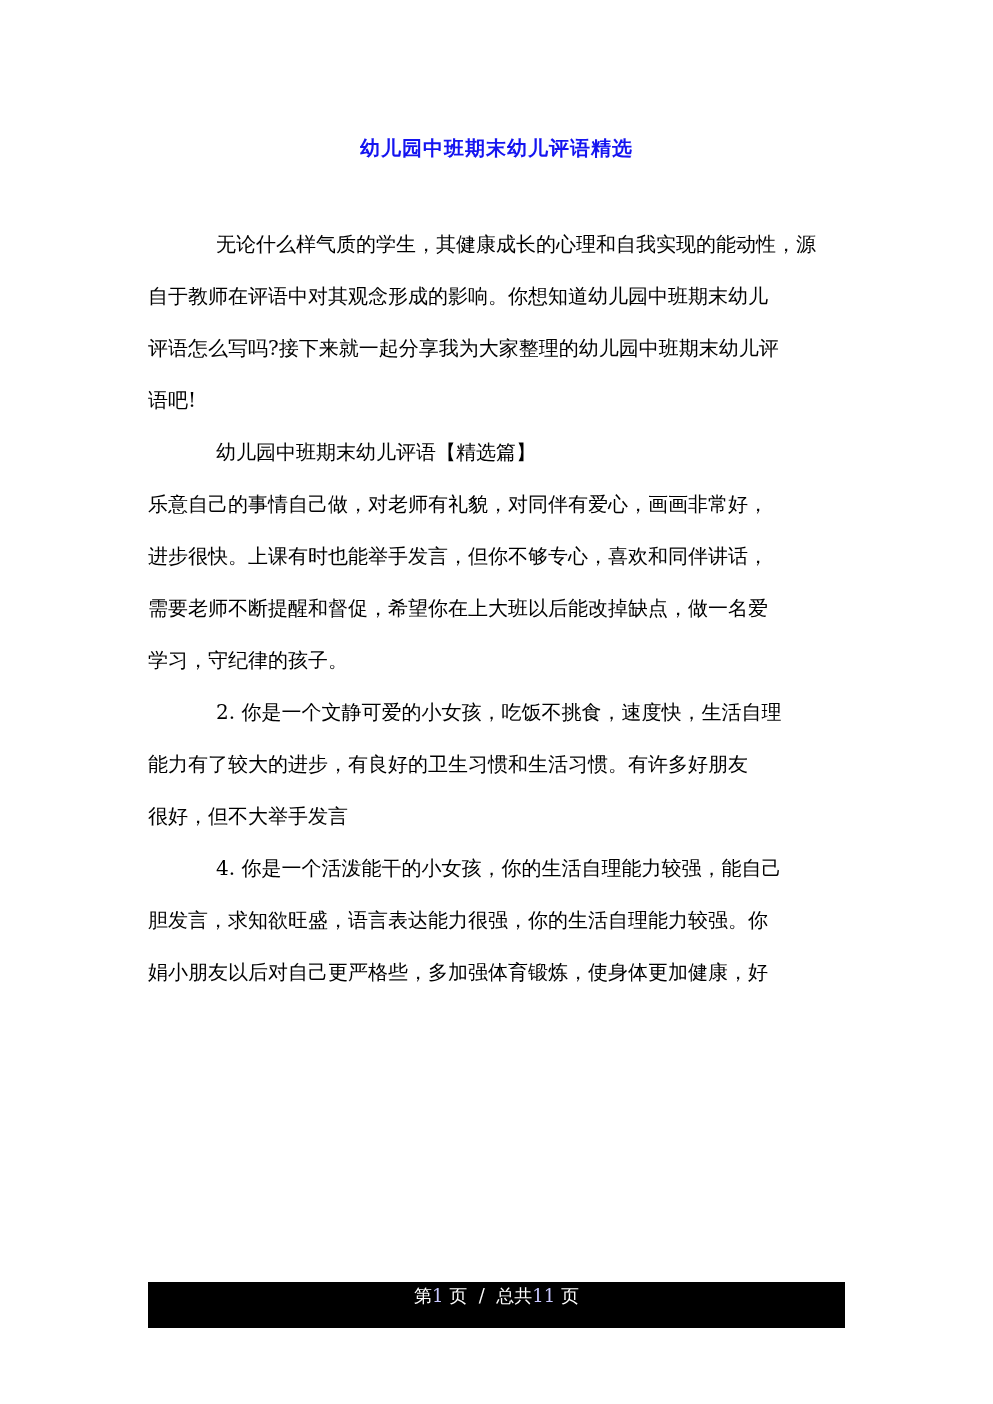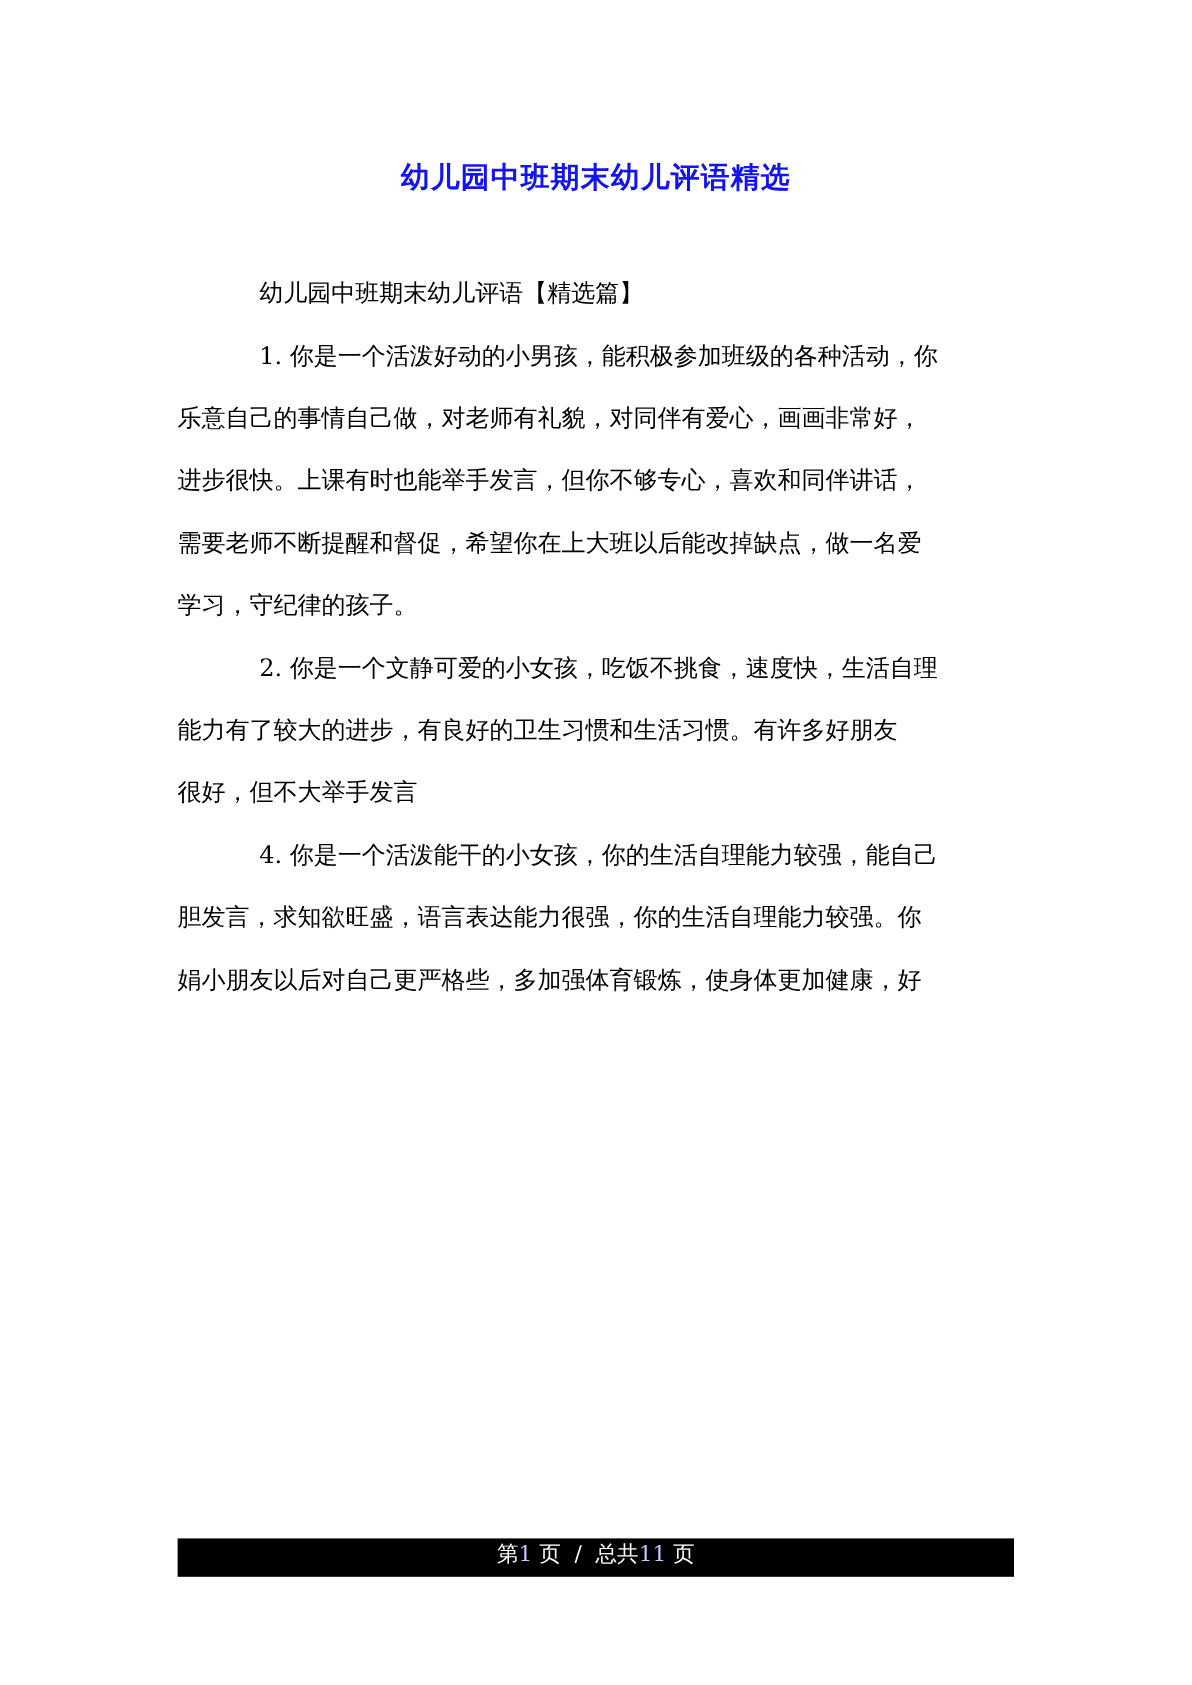--- a/index.html
+++ b/index.html
@@ -22,21 +22,21 @@
       height: 1404px;
     }
     .title {
       position: absolute;
       left: 0;
       top: 128px;
       width: 993px;
       text-align: center;
       font-family: "DejaVu Sans", "Liberation Sans", sans-serif;
       font-weight: bold;
-      font-size: 24px;
+      font-size: 20px;
       letter-spacing: 1px;
       line-height: 40px;
       color: #1414f0;
       margin: 0;
     }
     .body-text {
       position: absolute;
       left: 148px;
       top: 218px;
       width: 720px;
@@ -49,21 +49,21 @@
       height: 52px;
     }
     .indent {
       padding-left: 68px;
     }
     .footer-bar {
       position: absolute;
       left: 148px;
       top: 1282px;
       width: 697px;
-      height: 32px;
+      height: 46px;
       background: #000000;
       text-align: center;
     }
     .footer-text {
       display: inline-block;
       color: #ffffff;
       font-size: 18px;
       line-height: 28px;
       margin-top: 0px;
       font-family: "DejaVu Serif", "Liberation Serif", serif;
@@ -74,27 +74,32 @@
   </style>
 </head>
 <body>
 
 <div class="page">
 
   <h1 class="title">幼儿园中班期末幼儿评语精选</h1>
 
   <div class="body-text">
 
+    <div>
+      <span class="line indent">无论什么样气质的学生，其健康成长的心理和自我实现的能动性，源</span>
+      <span class="line">自于教师在评语中对其观念形成的影响。你想知道幼儿园中班期末幼儿</span>
+      <span class="line">评语怎么写吗?接下来就一起分享我为大家整理的幼儿园中班期末幼儿评</span>
+      <span class="line">语吧!</span>
+    </div>
 
     <div>
       <span class="line indent">幼儿园中班期末幼儿评语【精选篇】</span>
     </div>
 
     <div>
-      <span class="line indent">1.  你是一个活泼好动的小男孩，能积极参加班级的各种活动，你</span>
       <span class="line">乐意自己的事情自己做，对老师有礼貌，对同伴有爱心，画画非常好，</span>
       <span class="line">进步很快。上课有时也能举手发言，但你不够专心，喜欢和同伴讲话，</span>
       <span class="line">需要老师不断提醒和督促，希望你在上大班以后能改掉缺点，做一名爱</span>
       <span class="line">学习，守纪律的孩子。</span>
     </div>
 
     <div>
       <span class="line indent">2.  你是一个文静可爱的小女孩，吃饭不挑食，速度快，生活自理</span>
       <span class="line">能力有了较大的进步，有良好的卫生习惯和生活习惯。有许多好朋友</span>
       <span class="line">很好，但不大举手发言</span>

